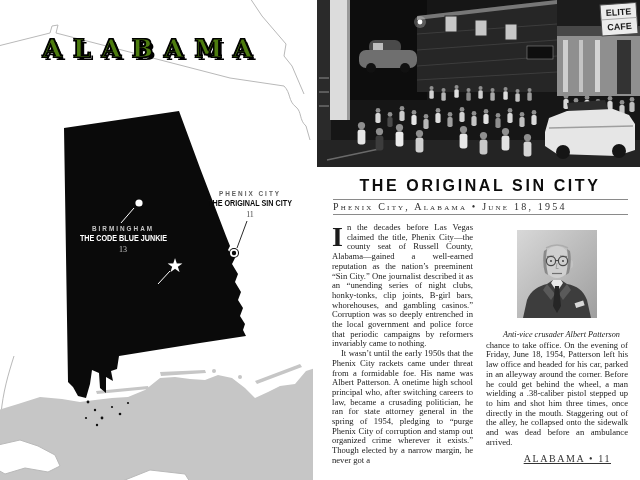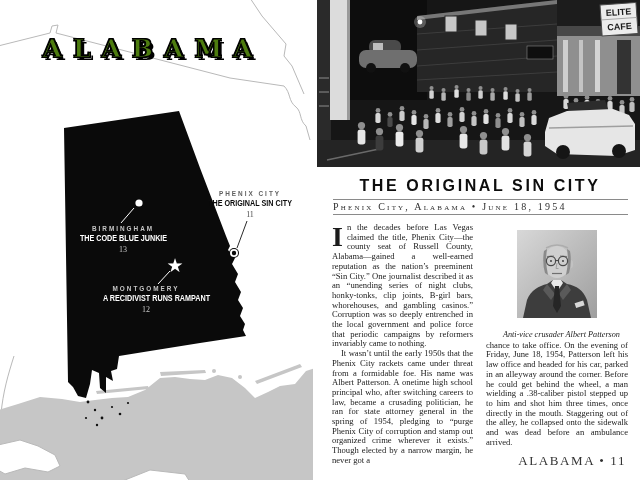--- a/index.html
+++ b/index.html
@@ -40,22 +40,22 @@
     color:#1b1b1b;}
   .col-1{left:19px;width:141px;}
   .col-2{left:173px;width:142px;}
   .col p{margin:0;}
   .col p.indent{text-indent:9px;}
   .dropcap{float:left;font-weight:bold;font-size:28px;line-height:25px;margin:1px 4px 0 0;}
   .portrait-fig{width:80px;margin:7px auto 0 44px;}
   .portrait{display:block;width:80px;height:88px;}
   .caption{font-style:italic;font-size:8.2px;color:#222;margin:12px 0 0 -14px;white-space:nowrap;}
   .col-2 p{margin-top:1px;}
-  .folio{position:absolute;right:14px;top:453px;font-size:13px;letter-spacing:1.6px;
-    color:#333;font-variant:small-caps;}
+  .folio{position:absolute;right:29px;top:453px;font-size:10px;letter-spacing:1.6px;
+    color:#333;font-variant:small-caps;text-decoration:underline;}
 </style>
 </head>
 <body>
 
 <div class="spread">
 
   <div class="left-page">
     <svg class="map-svg" viewBox="0 0 313 480" preserveAspectRatio="none">
 
       <g stroke="#b9b9b9" stroke-width="1" fill="none">
@@ -115,25 +115,20 @@
 
     <div class="map-label lbl-phenix">
       <div class="city">PHENIX CITY</div>
       <div class="tagline">THE ORIGINAL SIN CITY</div>
       <div class="pageref">11</div>
     </div>
     <div class="map-label lbl-bham">
       <div class="city">BIRMINGHAM</div>
       <div class="tagline">THE CODE BLUE JUNKIE</div>
       <div class="pageref">13</div>
-    </div>
-    <div class="map-label lbl-mtg">
-      <div class="city">MONTGOMERY</div>
-      <div class="tagline">A RECIDIVIST RUNS RAMPANT</div>
-      <div class="pageref">12</div>
     </div>
   </div>
 
   <div class="right-page">
 
     <svg class="crowd-photo" viewBox="0 0 323 167" preserveAspectRatio="none">
       <defs>
         <g id="p">
             <circle cx="3" cy="2.4" r="2.4" fill="#8f8f8f"></circle>
             <rect x="0.4" y="5" width="5.2" height="10" rx="1.8"></rect>

